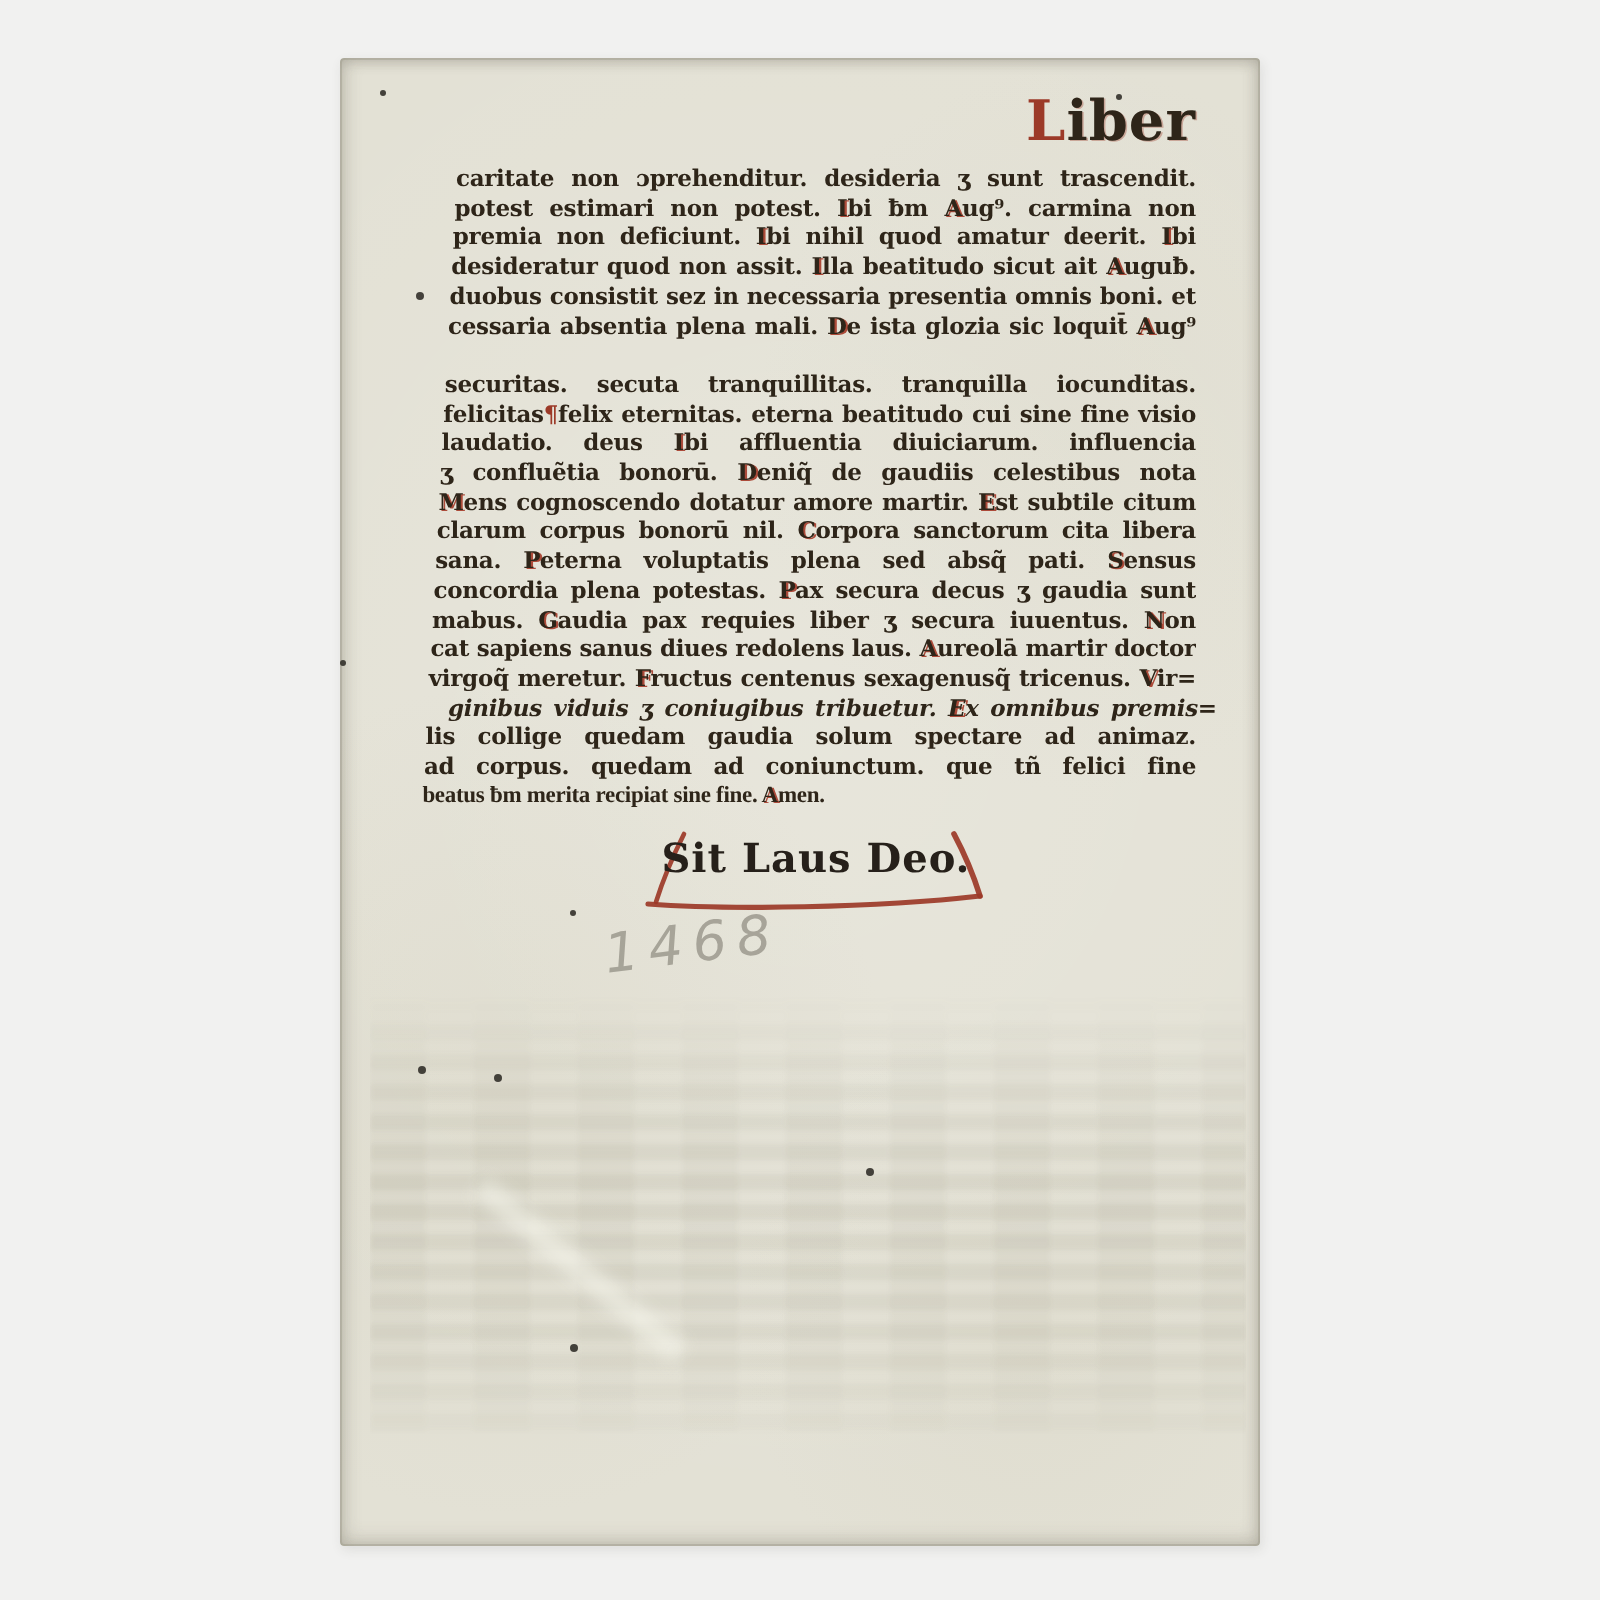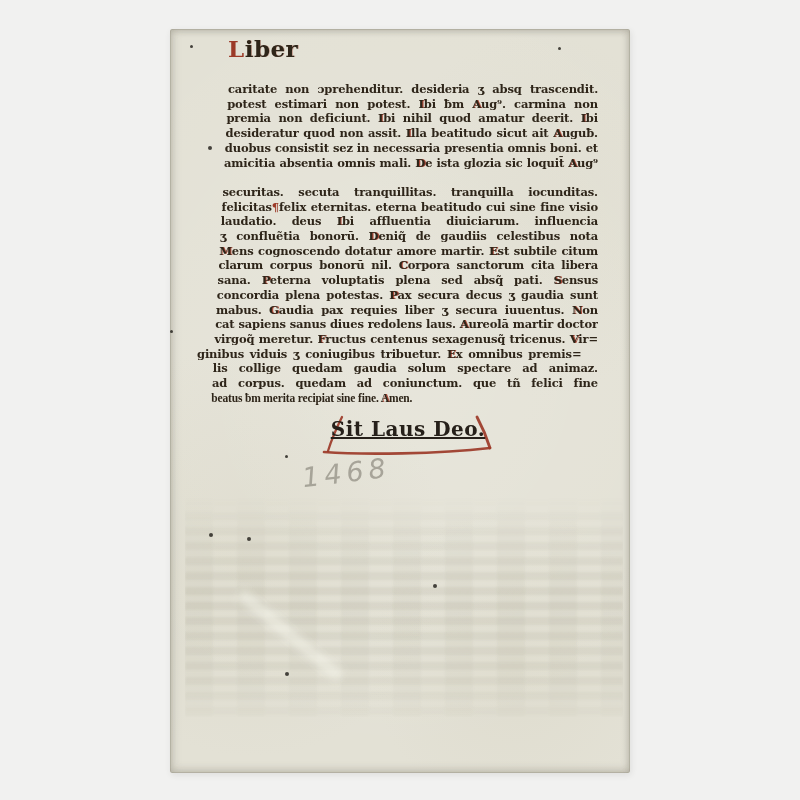--- a/index.html
+++ b/index.html
@@ -13,36 +13,36 @@
           radial-gradient(50% 35% at 80% 25%, rgba(210,206,188,0.20), transparent 70%),
           radial-gradient(45% 30% at 75% 85%, rgba(208,204,184,0.22), transparent 70%);
         box-shadow:
           inset 0 0 0 1px rgba(150,147,130,0.35),
           inset 0 3px 6px rgba(110,107,92,0.18),
           inset 4px 0 8px rgba(110,107,92,0.12),
           inset -3px 0 7px rgba(110,107,92,0.14),
           inset 0 -4px 9px rgba(110,107,92,0.16),
           1px 2px 6px rgba(60,58,50,0.10);
         border-radius:2px;}
-  .running-title{position:absolute;left:58px;top:8px;width:370px;text-align:left;
-        font-weight:bold;font-size:23px;line-height:24px;color:var(--ink,#2e2519);
+  .running-title{position:absolute;left:58px;top:20px;width:370px;text-align:right;
+        font-weight:bold;font-size:28px;line-height:24px;color:var(--ink,#2e2519);
         letter-spacing:0.5px;}
   .rt-initial{color:var(--rubric,#9c3a28);}
   .rt-rest{text-shadow:0.8px 0.3px 0 rgba(156,58,40,0.35);}
   .text-block{position:absolute;left:0;top:0;width:100%;height:100%;}
   .bodyline{position:absolute;height:14.7px;overflow:hidden;
         font-weight:bold;font-size:11.5px;line-height:14.6px;
         color:var(--ink,#2e2519);letter-spacing:-0.15px;
         text-align:justify;text-align-last:justify;}
   .lastline{text-align-last:left;}
   .rubric-cap{text-shadow:1.1px 0.4px 0.2px rgba(165,58,40,0.9);}
   .rubric-full{color:var(--rubric,#9c3a28);}
   .colophon{position:absolute;left:148px;top:385px;width:180px;height:40px;}
   .colophon-text{position:absolute;left:0;top:3px;width:100%;text-align:center;
-        font-weight:bold;font-size:20px;line-height:24px;color:#26201a;letter-spacing:0.5px;text-decoration:underline;}
+        font-weight:bold;font-size:20px;line-height:24px;color:#26201a;letter-spacing:0.5px;}
   .flourish{position:absolute;left:0;top:0;width:180px;height:40px;overflow:visible;}
   .flourish path{stroke:var(--rubric,#9c3a28);fill:none;stroke-linecap:round;opacity:0.92;}
   .annotation{position:absolute;left:132px;top:428px;
         font-family:"DejaVu Sans","Liberation Sans",sans-serif;font-style:italic;
         font-size:27px;letter-spacing:5px;color:var(--pencil,#98958a);
         transform:rotate(-7deg);opacity:0.8;}
   .ghost{position:absolute;left:15px;top:468px;width:438px;height:220px;
         background:
           repeating-linear-gradient(180deg, rgba(104,100,74,0.085) 0 8px, rgba(104,100,74,0) 8px 15px),
           repeating-linear-gradient(90deg, rgba(104,100,74,0.05) 0 28px, rgba(104,100,74,0) 28px 52px);
@@ -57,38 +57,38 @@
 <body>
 
 <div class="stage">
   <div class="page">
     <div class="ghost"></div>
     <div class="crease"></div>
 
     <div class="running-title"><span class="rt-initial">L</span><span class="rt-rest">iber</span></div>
 
     <div class="text-block">
-        <div class="bodyline" style="left: 58px; top: 53px; width: 370px;"><span>caritate non ɔprehenditur. desideria ʒ absq trascendit. </span><span class="rubric-cap">A</span><span>cquiri</span></div>
+        <div class="bodyline" style="left: 58px; top: 53px; width: 370px;"><span>caritate non ɔprehenditur. desideria ʒ sunt trascendit. </span><span class="rubric-cap">A</span><span>cquiri</span></div>
         <div class="bodyline" style="left: 57.2px; top: 67.7px; width: 370.8px;"><span>potest estimari non potest. </span><span class="rubric-cap">I</span><span>bi ƀm </span><span class="rubric-cap">A</span><span>ug⁹. carmina non desunt.</span></div>
         <div class="bodyline" style="left: 56.4px; top: 82.4px; width: 371.6px;"><span>premia non deficiunt. </span><span class="rubric-cap">I</span><span>bi nihil quod amatur deerit. </span><span class="rubric-cap">I</span><span>bi nihil</span></div>
         <div class="bodyline" style="left: 55.6px; top: 97.1px; width: 372.4px;"><span>desideratur quod non assit. </span><span class="rubric-cap">I</span><span>lla beatitudo sicut ait </span><span class="rubric-cap">A</span><span>uguƀ. in</span></div>
         <div class="bodyline" style="left: 54.8px; top: 111.8px; width: 373.2px;"><span>duobus consistit sez in necessaria presentia omnis boni. et in ne</span></div>
-        <div class="bodyline" style="left: 54px; top: 126.5px; width: 374px;"><span>amicitia absentia omnis mali. </span><span class="rubric-cap">D</span><span>e ista glozia sic loquit̄ </span><span class="rubric-cap">A</span><span>ug⁹ .</span></div>
+        <div class="bodyline" style="left: 54px; top: 126.5px; width: 374px;"><span>cessaria absentia plena mali. </span><span class="rubric-cap">D</span><span>e ista glozia sic loquit̄ </span><span class="rubric-cap">A</span><span>ug⁹ .</span></div>
         <div class="bodyline" style="left: 52.4px; top: 155.9px; width: 375.6px;"><span>securitas. secuta tranquillitas. tranquilla iocunditas. iocunda</span></div>
         <div class="bodyline" style="left: 51.6px; top: 170.6px; width: 376.4px;"><span>felicitas</span><span class="rubric-full">¶</span><span>felix eternitas. eterna beatitudo cui sine fine visio atq̃</span></div>
         <div class="bodyline" style="left: 50.8px; top: 185.3px; width: 377.2px;"><span>laudatio. deus </span><span class="rubric-cap">I</span><span>bi affluentia diuiciarum. influencia deliciarū.</span></div>
         <div class="bodyline" style="left: 50px; top: 200px; width: 378px;"><span>ʒ confluẽtia bonorū. </span><span class="rubric-cap">D</span><span>eniq̃ de gaudiis celestibus nota versus</span></div>
         <div class="bodyline" style="left: 49.2px; top: 214.7px; width: 378.8px;"><span class="rubric-cap">M</span><span>ens cognoscendo dotatur amore martir. </span><span class="rubric-cap">E</span><span>st subtile citum</span></div>
         <div class="bodyline" style="left: 48.4px; top: 229.4px; width: 379.6px;"><span>clarum corpus bonorū nil. </span><span class="rubric-cap">C</span><span>orpora sanctorum cita libera forcia</span></div>
         <div class="bodyline" style="left: 47.6px; top: 244.1px; width: 380.4px;"><span>sana. </span><span class="rubric-cap">P</span><span>eterna voluptatis plena sed absq̃ pati. </span><span class="rubric-cap">S</span><span>ensus amicitia</span></div>
         <div class="bodyline" style="left: 46.8px; top: 258.8px; width: 381.2px;"><span>concordia plena potestas. </span><span class="rubric-cap">P</span><span>ax secura decus ʒ gaudia sunt ani</span></div>
         <div class="bodyline" style="left: 46px; top: 273.5px; width: 382px;"><span>mabus. </span><span class="rubric-cap">G</span><span>audia pax requies liber ʒ secura iuuentus. </span><span class="rubric-cap">N</span><span>on pec=</span></div>
         <div class="bodyline" style="left: 44.4px; top: 302.9px; width: 383.6px;"><span>virgoq̃ meretur. </span><span class="rubric-cap">F</span><span>ructus centenus sexagenusq̃ tricenus. </span><span class="rubric-cap">V</span><span>ir=</span></div>
         <div class="bodyline" style="left: 45.2px; top: 288.2px; width: 382.8px;"><span>cat sapiens sanus diues redolens laus. </span><span class="rubric-cap">A</span><span>ureolā martir doctor</span></div>
-        <div class="bodyline" style="left: 27px; top: 317.6px; width: 384.4px;"><span>ginibus viduis ʒ coniugibus tribuetur. </span><span class="rubric-cap">E</span><span>x omnibus premis=</span></div>
+        <div class="bodyline" style="left: 54px; top: 317.6px; width: 384.4px; font-style: italic;"><span>ginibus viduis ʒ coniugibus tribuetur. </span><span class="rubric-cap">E</span><span>x omnibus premis=</span></div>
         <div class="bodyline" style="left: 42.8px; top: 332.3px; width: 385.2px;"><span>lis collige quedam gaudia solum spectare ad animaz. quedam</span></div>
         <div class="bodyline" style="left: 42px; top: 347px; width: 386px;"><span>ad corpus. quedam ad coniunctum. que tñ felici fine quisquis</span></div>
         <div class="bodyline lastline" style="left: 41.2px; top: 361.7px; width: 386.8px; font-family: Liberation Serif, serif;"><span>beatus ƀm merita recipiat sine fine. </span><span class="rubric-cap">A</span><span>men.</span></div>
       </div>
 
     <div class="colophon">
       <svg class="flourish" viewBox="0 0 180 40">
         <path d="M10,37 Q15,21 24,3" stroke-width="2.3"></path>
         <path d="M6,38 C 45,41 120,40 172,34" stroke-width="2.6"></path>
         <path d="M159,3 Q167,18 172,34" stroke-width="2.8"></path>

